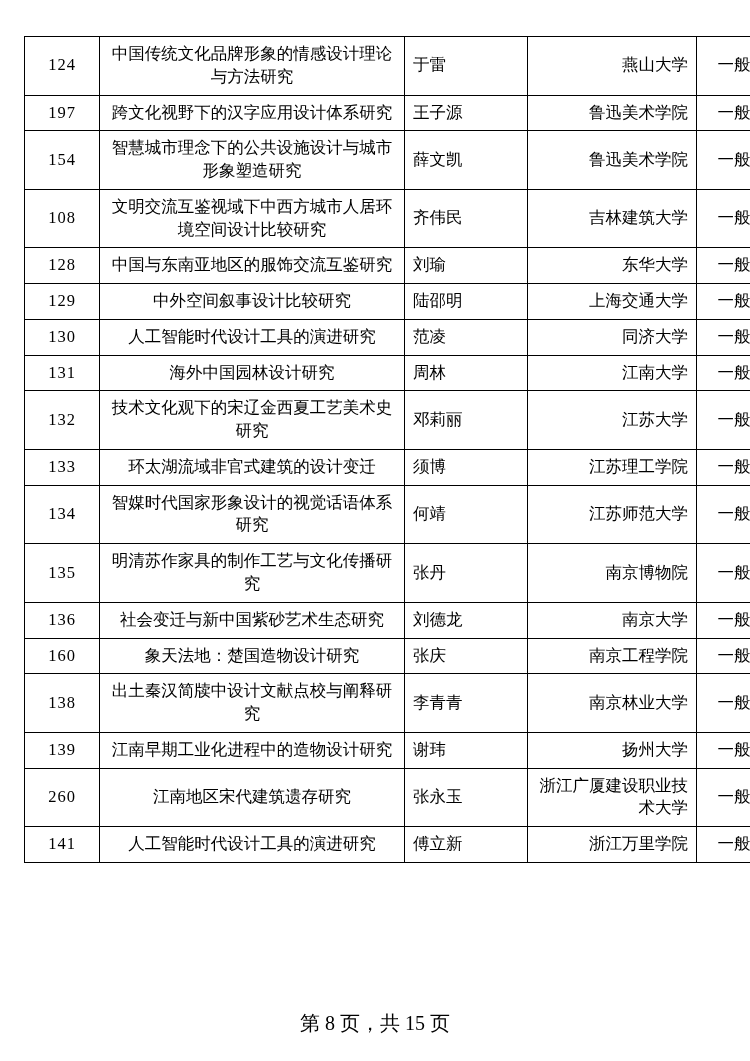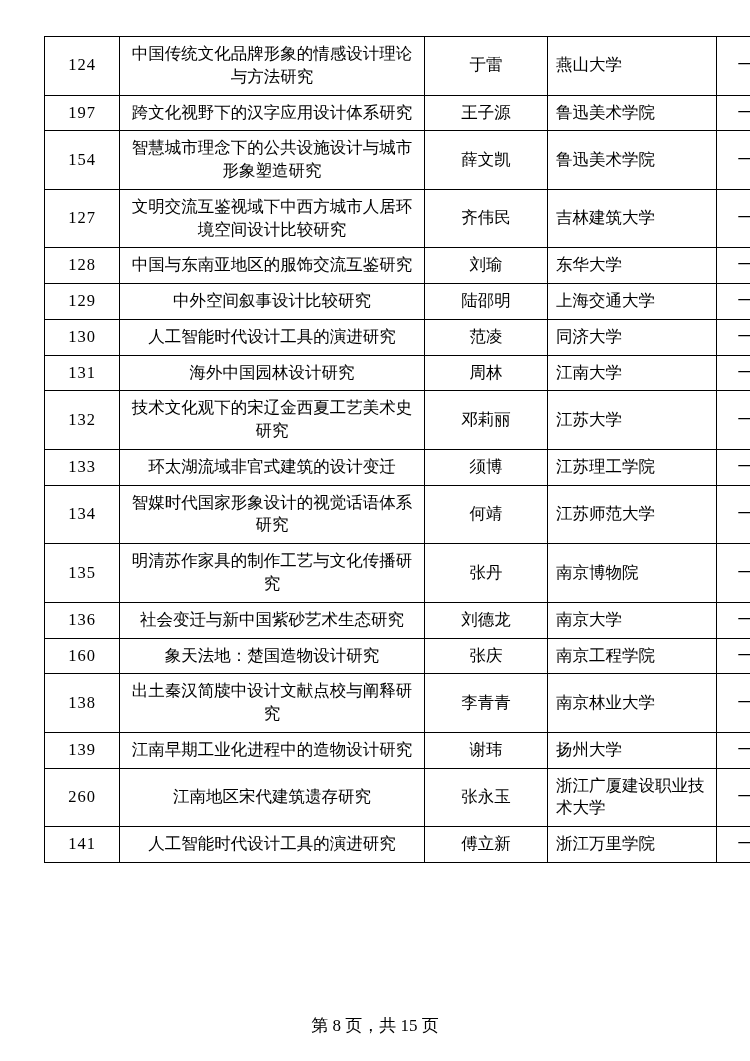--- a/index.html
+++ b/index.html
@@ -12,21 +12,21 @@
     height: 1061px;
     font-family: "Liberation Serif", "DejaVu Serif", serif;
     color: #000000;
     position: relative;
     overflow: hidden;
   }
   .page {
     width: 750px;
     height: 1061px;
     box-sizing: border-box;
-    padding: 36px 44px 0 44px;
+    padding: 36px 44px 0 24px;
     position: relative;
   }
   table.grid {
     border-collapse: collapse;
     width: 662px;
     table-layout: fixed;
     margin: 0 auto;
   }
   table.grid td {
     border: 1px solid #000000;
@@ -42,37 +42,37 @@
     letter-spacing: 1px;
     padding-left: 2px;
     padding-right: 2px;
   }
   td.col-title {
     width: 288px;
     text-align: center;
   }
   td.col-author {
     width: 106px;
-    text-align: center;
+    text-align: left;
   }
   td.col-org {
     width: 152px;
-    text-align: left;
+    text-align: right;
   }
   td.col-type {
     width: 58px;
     text-align: center;
   }
   .footer {
     position: absolute;
     left: 0;
     right: 0;
     bottom: 24px;
     text-align: center;
-    font-size: 17px;
+    font-size: 20px;
     font-family: "Liberation Serif", "DejaVu Serif", serif;
   }
 </style>
 </head>
 <body>
 
 <div class="page">
   <table class="grid">
     <tbody>
         <tr>
@@ -90,21 +90,21 @@
           <td class="col-type">一般</td>
         </tr>
         <tr>
           <td class="col-no">154</td>
           <td class="col-title">智慧城市理念下的公共设施设计与城市形象塑造研究</td>
           <td class="col-author">薛文凯</td>
           <td class="col-org">鲁迅美术学院</td>
           <td class="col-type">一般</td>
         </tr>
         <tr>
-          <td class="col-no">127</td>
+          <td class="col-no">108</td>
           <td class="col-title">文明交流互鉴视域下中西方城市人居环境空间设计比较研究</td>
           <td class="col-author">齐伟民</td>
           <td class="col-org">吉林建筑大学</td>
           <td class="col-type">一般</td>
         </tr>
         <tr>
           <td class="col-no">128</td>
           <td class="col-title">中国与东南亚地区的服饰交流互鉴研究</td>
           <td class="col-author">刘瑜</td>
           <td class="col-org">东华大学</td>

